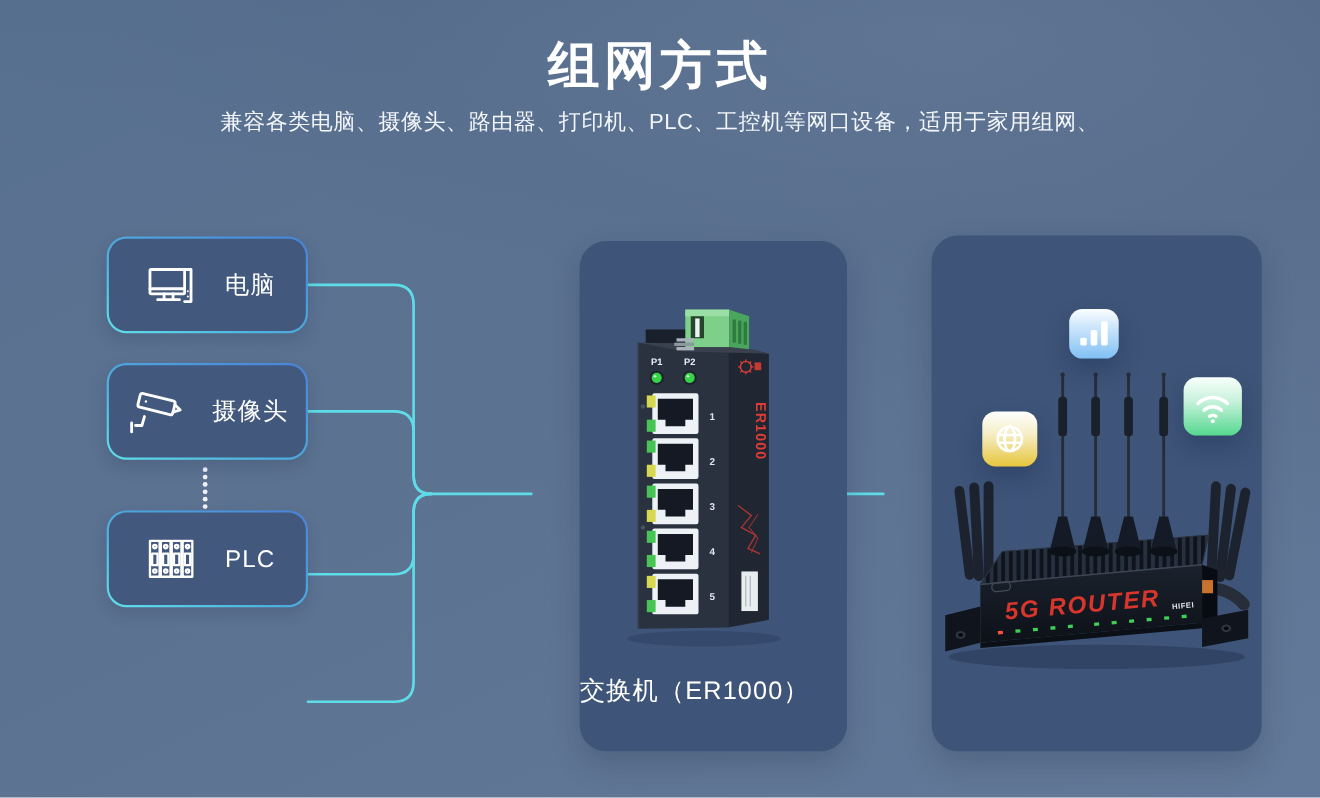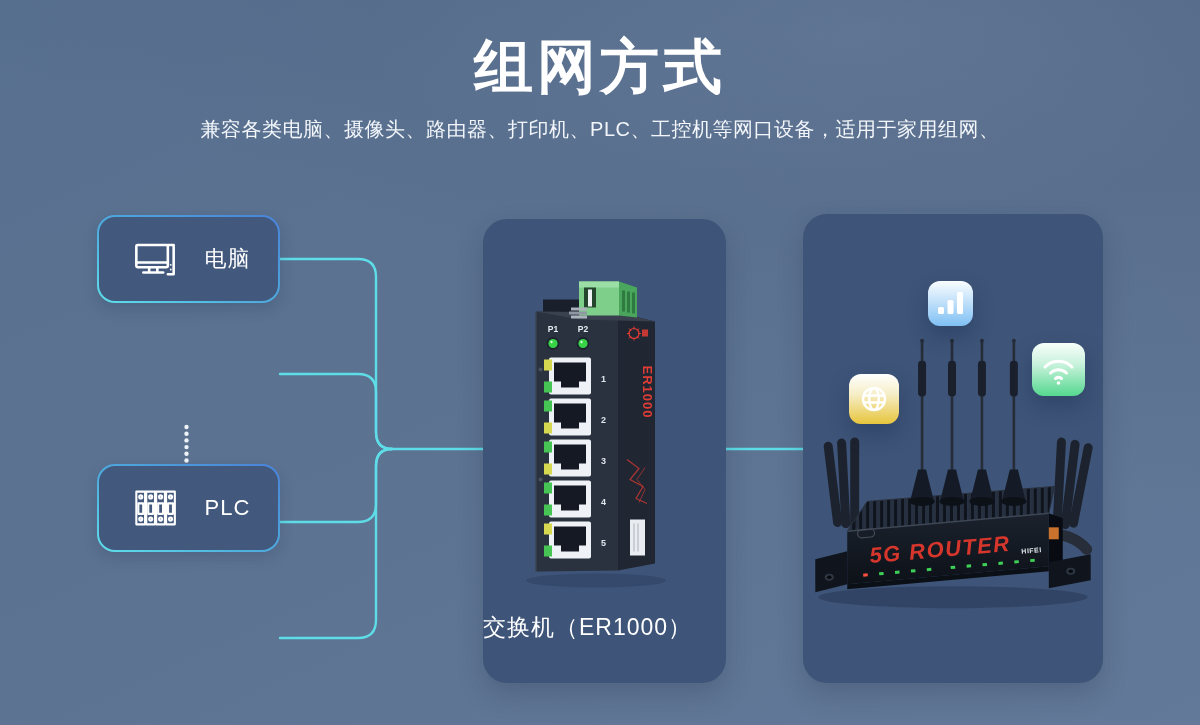--- a/index.html
+++ b/index.html
@@ -10,45 +10,45 @@
   }
   .stage{position:relative;width:1200px;height:725px;}
   .stage::before{
     content:'';position:absolute;inset:0;pointer-events:none;
     background:
       radial-gradient(720px 260px at 72% 4%, rgba(150,170,200,.14), transparent 70%),
       linear-gradient(200deg, rgba(36,50,74,.12), transparent 45%);
   }
   .page-title{
     position:absolute;top:28px;left:0;right:0;text-align:center;
-    color:#ffffff;font-size:59px;font-weight:bold;letter-spacing:4px;
+    color:#ffffff;font-size:47px;font-weight:bold;letter-spacing:4px;
   }
   .subtitle{position:absolute;left:0;right:0;text-align:center;color:#f2f6fa;font-size:20px;letter-spacing:.5px;}
-  #subtitle1{top:116px;}
+  #subtitle1{top:97px;}
   #subtitle2{top:142px;}
 
   
   .dev-box{
     position:absolute;left:97px;width:183px;height:88px;border-radius:18px;padding:2px;box-sizing:border-box;
     background:linear-gradient(to bottom left,#4a86d8 5%,#4fb0de 60%,#5fe0ea 100%);
     box-shadow:0 6px 14px rgba(28,42,70,.18);
   }
   .dev-box-inner{
     width:100%;height:100%;border-radius:16px;background:#42587c;
     display:flex;align-items:center;justify-content:center;gap:22px;box-sizing:border-box;
   }
   .dev-icon{width:56px;height:56px;display:block;}
   .dev-icon svg{display:block;width:100%;height:100%;}
   .dev-label{color:#ffffff;font-size:22px;letter-spacing:1px;}
 
   
   .connector-svg{position:absolute;inset:0;width:1200px;height:725px;pointer-events:none;}
 
   
-  .card{position:absolute;background:#3e5478;border-radius:24px;box-shadow:0 12px 26px rgba(26,40,66,.22);}
+  .card{position:absolute;background:#3e5478;border-radius:24px;box-shadow:0 12px 26px rgba(26,40,66,.22);margin-left:44px;}
   #switch-card{left:483px;top:219px;width:243px;height:464px;}
   #router-card{left:803px;top:214px;width:300px;height:469px;}
   .card-art{position:absolute;inset:0;width:100%;height:100%;}
   .caption{
     position:absolute;left:0;right:0;bottom:40px;
     color:#ffffff;font-size:23px;letter-spacing:1px;
   }
 
   
   .tile{position:absolute;border-radius:12px;box-shadow:0 10px 20px rgba(24,44,78,.35);display:flex;align-items:center;justify-content:center;}
@@ -104,20 +104,36 @@
           <rect x="8" y="12" width="27" height="19" rx="1"></rect>
           <path d="M8,27 h27"></path>
           <path d="M19,31 v4 M26,31 v4"></path>
           <path d="M14,35.5 h17"></path>
         </svg>
       </span>
       <span class="dev-label">电脑</span>
     </div>
   </div>
 
+  <div class="dev-box" style="top:330px">
+    <div class="dev-box-inner">
+      <span class="dev-icon">
+        <svg viewBox="0 0 48 48" fill="none" stroke="#ffffff" stroke-width="2.2" stroke-linejoin="round" stroke-linecap="round">
+          <g transform="rotate(14 24 20)">
+            <rect x="9" y="13" width="28" height="11" rx="2"></rect>
+            <path d="M37,15.5 l5,3 -5,3"></path>
+            <circle cx="14.5" cy="18.5" r="1" fill="#fff" stroke="none"></circle>
+          </g>
+          <path d="M14,28 l-2,7 h-5"></path>
+          <path d="M4,33 v7"></path>
+        </svg>
+      </span>
+      <span class="dev-label">摄像头</span>
+    </div>
+  </div>
 
   <div class="dev-box" style="top:464px">
     <div class="dev-box-inner">
       <span class="dev-icon">
         <svg viewBox="0 0 48 48" fill="none" stroke="#ffffff" stroke-width="1.8" stroke-linejoin="round">
           <g>
             <rect x="8" y="10" width="7.5" height="28"></rect>
             <rect x="16.5" y="10" width="7.5" height="28"></rect>
             <rect x="25" y="10" width="7.5" height="28"></rect>
             <rect x="33.5" y="10" width="7.5" height="28"></rect>

